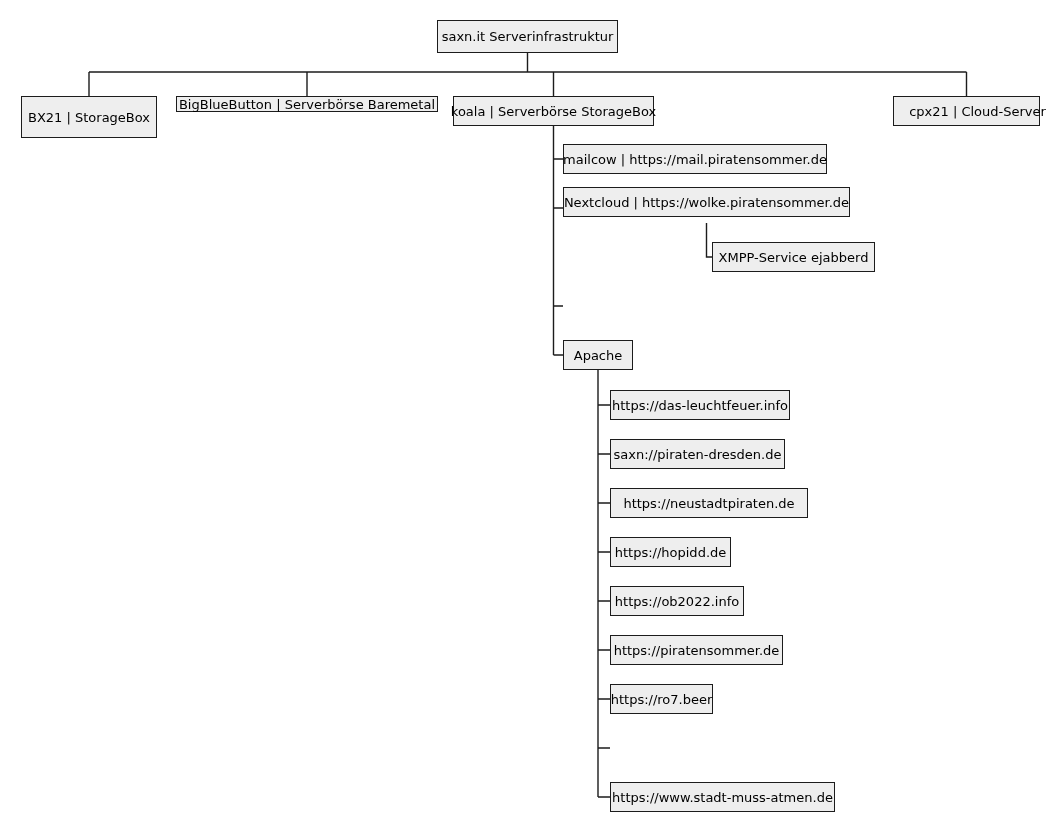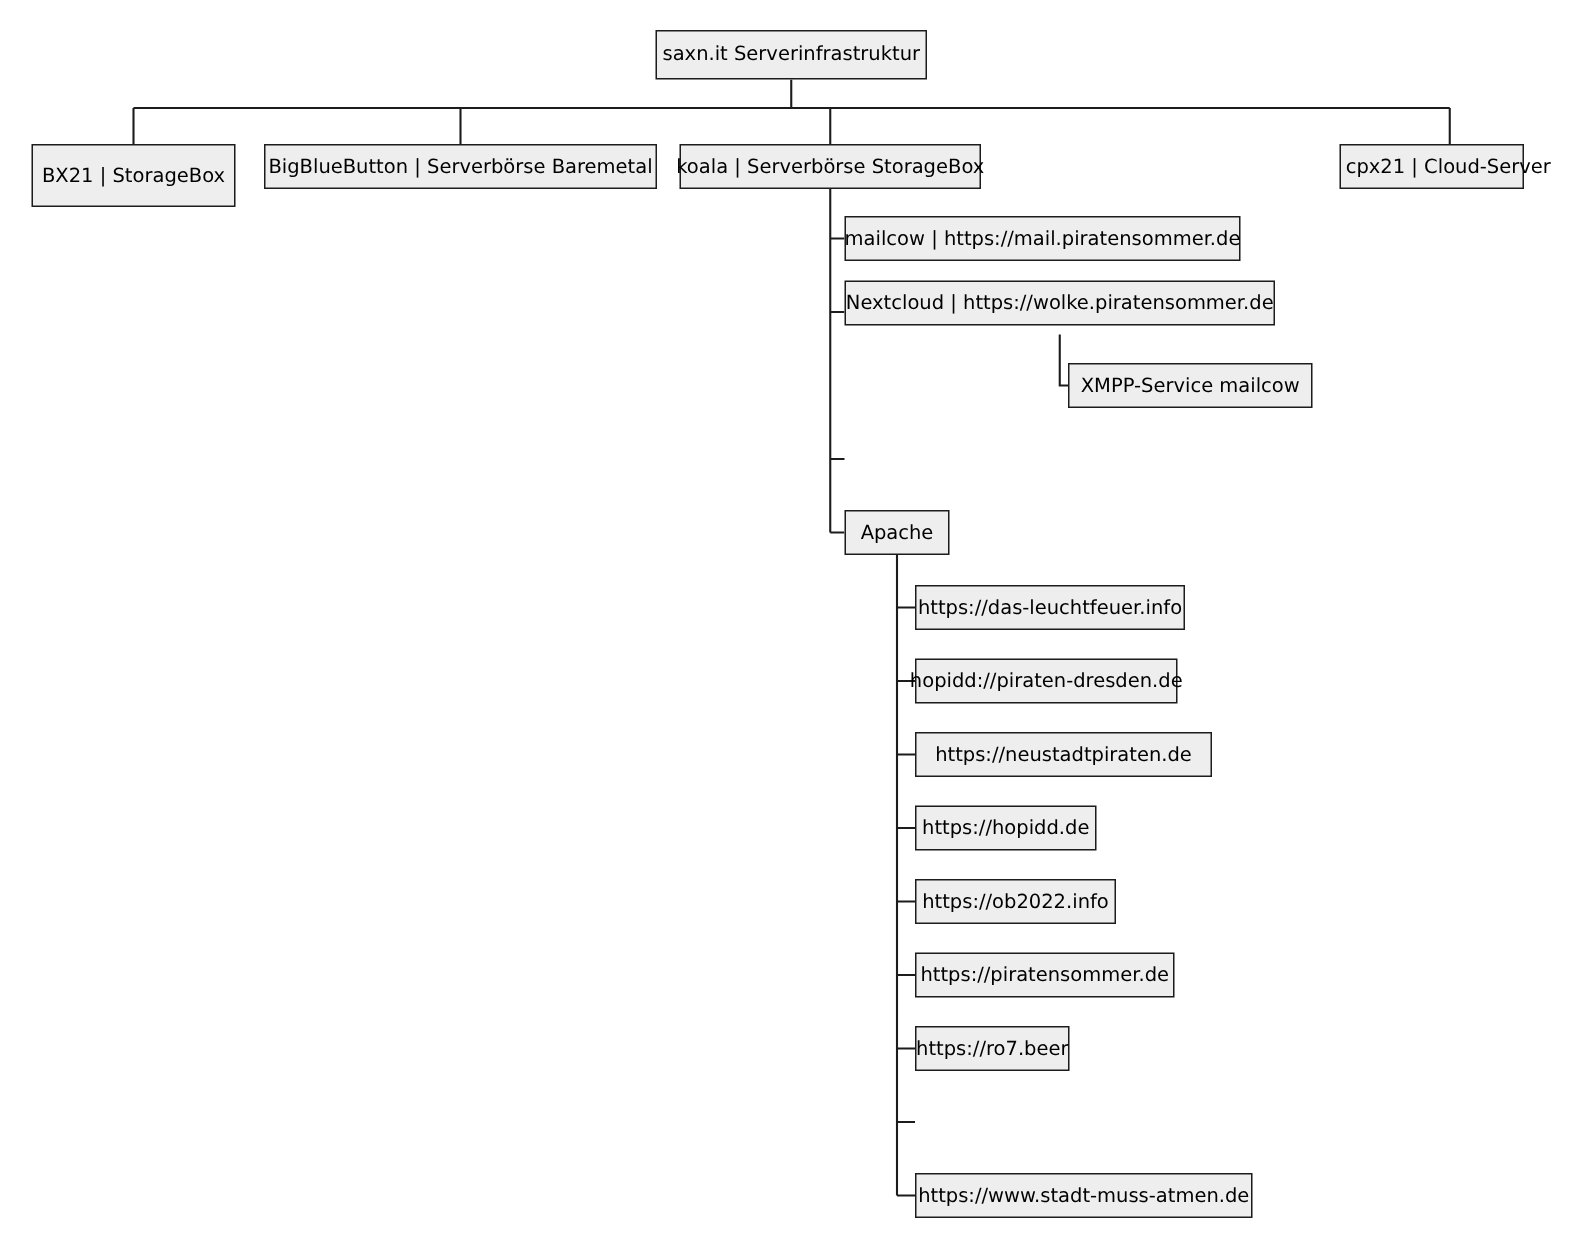--- a/index.html
+++ b/index.html
@@ -44,31 +44,31 @@
   <svg class="connectors" viewBox="0 0 1060 833" xmlns="http://www.w3.org/2000/svg">
     <path d="M527.5 53 V72 M89 72 H966.5 M89 72 V96 M307 72 V96 M553.5 72 V96 M966.5 72 V96" fill="none" stroke="#1c1c1c" stroke-width="1.4"></path>
     <path d="M553.5 126 V355 M553.5 159 H563 M553.5 208 H563 M553.5 306 H563 M553.5 355 H563" fill="none" stroke="#1c1c1c" stroke-width="1.4"></path>
     <path d="M706.5 223 V257 H712" fill="none" stroke="#1c1c1c" stroke-width="1.4"></path>
     <path d="M598 370 V797 M598 405 H610 M598 454 H610 M598 503 H610 M598 552 H610 M598 601 H610 M598 650 H610 M598 699 H610 M598 748 H610 M598 797 H610" fill="none" stroke="#1c1c1c" stroke-width="1.4"></path>
   </svg>
 
   <div class="node" style="left:437px; top:20px; width:181px; height:33px;">saxn.it Serverinfrastruktur</div>
 
   <div class="node" style="left:21px; top:96px; width:136px; height:42px;">BX21 | StorageBox</div>
-  <div class="node" style="left:176px; top:96px; width:262px; height:30px;">BigBlueButton | Serverbörse Baremetal</div>
+  <div class="node" style="left:176px; top:96px; width:262px; height:16px;">BigBlueButton | Serverbörse Baremetal</div>
   <div class="node" style="left:453px; top:96px; width:201px; height:30px;">koala | Serverbörse StorageBox</div>
-  <div class="node" style="left:893px; top:96px; width:123px; height:30px;padding-left:22px;">cpx21 | Cloud-Server</div>
+  <div class="node" style="left:893px; top:96px; width:147px; height:30px;padding-left:22px;">cpx21 | Cloud-Server</div>
 
   <div class="node" style="left:563px; top:144px; width:264px; height:30px;">mailcow | https://mail.piratensommer.de</div>
   <div class="node" style="left:563px; top:187px; width:287px; height:30px;">Nextcloud | https://wolke.piratensommer.de</div>
-  <div class="node" style="left:712px; top:242px; width:163px; height:30px;">XMPP-Service mailcow</div>
+  <div class="node" style="left:712px; top:242px; width:163px; height:30px;">XMPP-Service ejabberd</div>
   <div class="node" style="left:563px; top:340px; width:70px; height:30px;">Apache</div>
 
   <div class="node" style="left:610px; top:390px; width:180px; height:30px;">https://das-leuchtfeuer.info</div>
-  <div class="node" style="left:610px; top:439px; width:175px; height:30px;">hopidd://piraten-dresden.de</div>
+  <div class="node" style="left:610px; top:439px; width:175px; height:30px;">saxn://piraten-dresden.de</div>
   <div class="node" style="left:610px; top:488px; width:198px; height:30px;">https://neustadtpiraten.de</div>
   <div class="node" style="left:610px; top:537px; width:121px; height:30px;">https://hopidd.de</div>
   <div class="node" style="left:610px; top:586px; width:134px; height:30px;">https://ob2022.info</div>
   <div class="node" style="left:610px; top:635px; width:173px; height:30px;">https://piratensommer.de</div>
   <div class="node" style="left:610px; top:684px; width:103px; height:30px;">https://ro7.beer</div>
   <div class="node" style="left:610px; top:782px; width:225px; height:30px;">https://www.stadt-muss-atmen.de</div>
 
 </div>
 
 </body></html>

